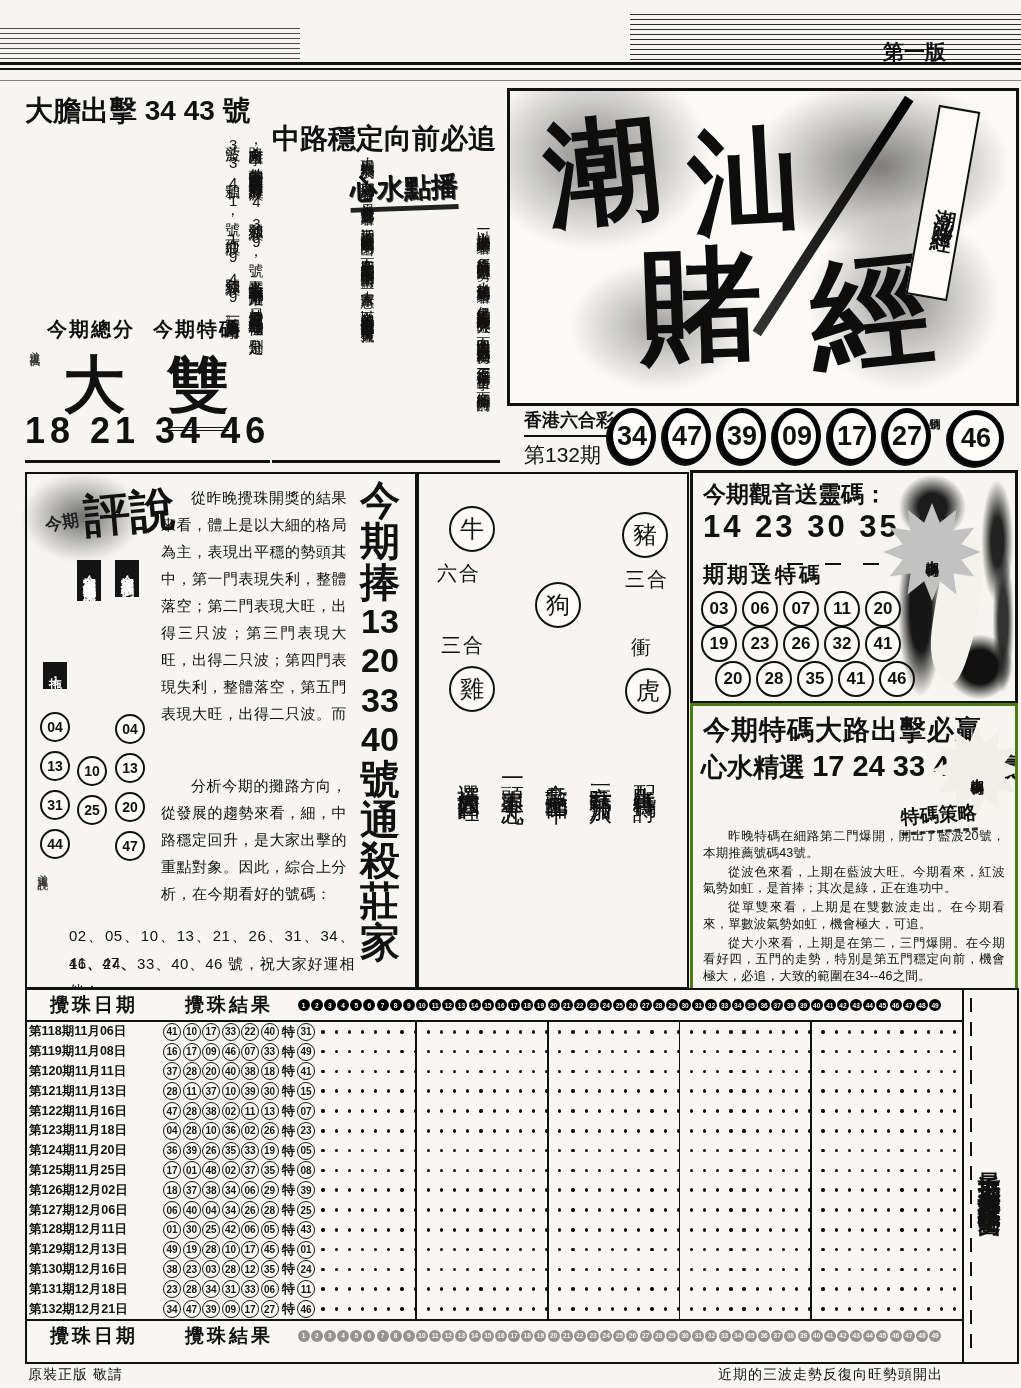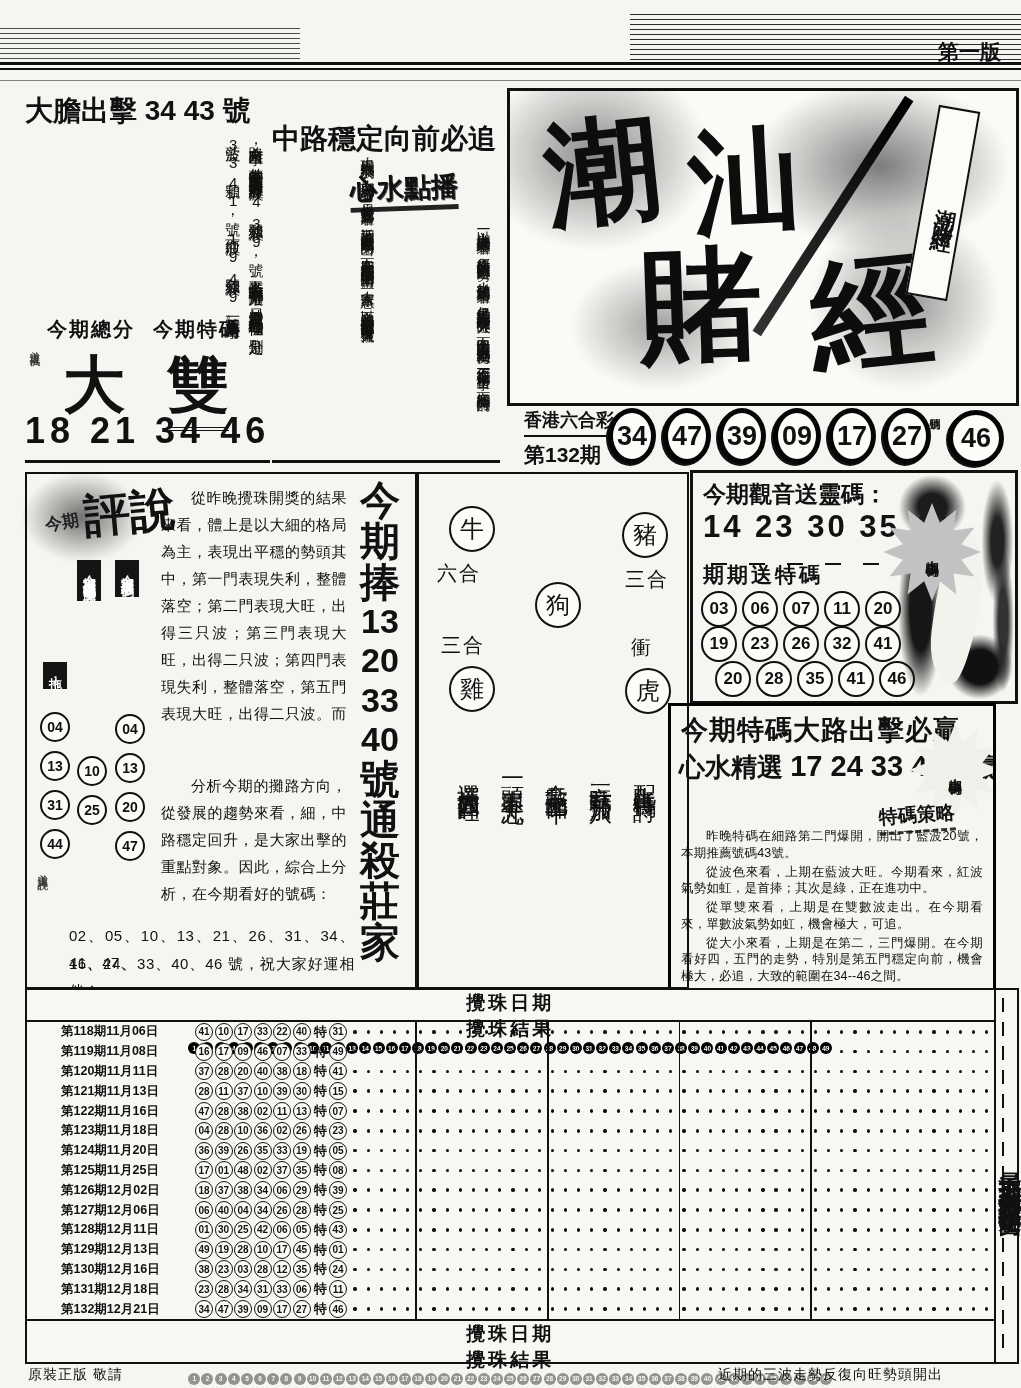--- a/index.html
+++ b/index.html
@@ -34,21 +34,21 @@
   
   #blockC{left:507px;top:88px;width:506px;height:312px;border:3px solid #111;background:#fbfaf7;overflow:hidden;}
   .blob{border-radius:50%;filter:blur(2px);}
   .bigchar{font-weight:900;color:#0d0d0d;line-height:1;}
   #art-strip{border:2px solid #111;background:#fcfbf8;text-align:center;
              font-weight:bold;font-size:21px;letter-spacing:8px;padding-top:10px;}
   #brush{background:linear-gradient(#000,#333);}
 
   
   #banner-lottery{font-size:18px;font-weight:900;border-bottom:2px solid #111;padding-bottom:3px;}
-  #banner-issue{font-size:21px;font-weight:700;padding-top:4px;}
+  #banner-issue{font-size:21px;font-weight:400;padding-top:4px;}
   .ball{width:46px;height:46px;border:5px solid #050505;border-radius:50%;display:inline-flex;
         align-items:center;justify-content:center;font-size:27px;font-weight:900;margin-right:7px;
         background:#fdfcf9;box-shadow:-2px 2px 0 #111;}
   #special-label{font-size:11px;line-height:1.1;letter-spacing:0;}
 
   
   #blockD{left:25px;top:472px;width:388px;height:513px;border:2.5px solid #111;}
   .strip{background:#141414;color:#fff;font-size:13px;font-weight:bold;padding:5px 3px;letter-spacing:2px;}
   .ccircle{width:26px;height:26px;border:2px solid #111;border-radius:50%;display:flex;align-items:center;
            justify-content:center;font-size:14px;font-weight:bold;margin:0 auto 9px auto;background:#fdfcf9;}
@@ -81,30 +81,30 @@
       radial-gradient(closest-side at 30% 15%,#1c1c1c 40%,transparent 95%),
       radial-gradient(closest-side at 85% 30%,#222 35%,transparent 90%),
       radial-gradient(closest-side at 20% 60%,#161616 45%,transparent 95%),
       radial-gradient(closest-side at 70% 85%,#111 50%,transparent 95%),
       radial-gradient(closest-side at 90% 65%,#333 40%,transparent 90%);}
   #robe{background:#f4f2ec;border-radius:45% 55% 40% 60%/60% 40% 65% 35%;transform:rotate(8deg);}
   .star{display:flex;align-items:center;justify-content:center;text-align:center;}
   .star .vt{font-size:13px;font-weight:900;letter-spacing:1px;line-height:1.2;}
 
   
-  #blockG{left:668px;top:703px;width:322px;height:282px;border:3px solid #000000;overflow:hidden;}
+  #blockG{left:690px;top:703px;width:322px;height:282px;border:3px solid #4d7c0f;overflow:hidden;}
   #blockG .t1{font-size:27px;font-weight:900;letter-spacing:1px;white-space:nowrap;}
   #blockG .t2{font-size:26px;font-weight:900;white-space:nowrap;}
   #blockG .t2 .n{font-size:29px;}
   #strategy{font-size:19px;font-weight:900;transform:rotate(-4deg);border-bottom:3px dashed #333;padding-bottom:2px;}
   #blockG .paras p{margin:0 0 2px 0;font-size:12.5px;line-height:1.34;text-align:justify;letter-spacing:.2px;}
 
   
   #tableWrap{left:25px;top:988px;width:990px;height:372px;border:2.5px solid #111;background:#f8f7f3;}
-  .thead{display:flex;align-items:center;height:30px;border-bottom:2px solid #111;flex-direction:column;}
+  .thead{display:flex;align-items:center;height:30px;border-bottom:2px solid #111;}
   .thead .h1{width:134px;text-align:center;font-size:19px;font-weight:900;letter-spacing:3px;}
   .thead .h2{width:136px;text-align:center;font-size:19px;font-weight:900;letter-spacing:3px;}
   .gridhead{display:flex;width:645px;}
   .gridhead .gh{flex:0 0 13.16px;display:flex;justify-content:center;}
   .gh i{font-style:normal;width:12px;height:12px;background:#000;color:#fff;border-radius:50%;
         font-size:6.5px;font-weight:bold;display:flex;align-items:center;justify-content:center;}
   .faded{opacity:.4;}
   .trow{display:flex;align-items:center;height:19.8px;}
   .trow .date{width:134px;font-size:12.5px;font-weight:bold;letter-spacing:0;padding-left:2px;white-space:nowrap;}
   .rcircle{width:16px;height:16px;border:1.4px solid #111;border-radius:50%;display:inline-flex;align-items:center;
@@ -122,21 +122,21 @@
   
   .footer{font-size:14px;letter-spacing:1px;}
 </style>
 </head>
 <body>
 
 <div id="page">
 
   <div class="abs deco-lines" style="left:0;top:28px;width:300px;height:34px;"></div>
   <div class="abs deco-lines" style="left:630px;top:14px;width:391px;height:50px;opacity:.95;"></div>
-  <div id="edition" class="abs" style="left:938px;top:38px;">第一版</div>
+  <div id="edition" class="abs" style="left:883px;top:38px;">第一版</div>
   <div class="abs hrule" style="left:0;top:62px;width:1021px;height:3px;"></div>
   <div class="abs hrule" style="left:0;top:68px;width:1021px;height:2px;"></div>
   <div class="abs hrule" style="left:0;top:80px;width:1021px;height:1px;opacity:.5;"></div>
 
   <div id="blockA" class="abs">
     <div class="title abs" style="left:0;top:4px;">大膽出擊 34 43 號</div>
     <div class="body vt abs" style="right:2px;top:46px;">路方向來出擊，其中的第四門和第五門可大力追捧勝算紅波34號和綠波39號，在平特方向的表現都十分活躍，另外還有四只號碼心水較為極佳，分別是藍波33號和41號，而紅波19號和綠波49號亦要一齊出擊。</div>
     <div class="byline vt abs" style="left:2px;top:255px;">曾道人提供</div>
     <div class="pairlbl abs" style="left:22px;top:228px;">今期總分</div>
     <div class="pairlbl abs" style="left:128px;top:228px;">今期特碼</div>
@@ -434,21 +434,21 @@
                 <i>47</i>
               </span>
               <span class="gh">
                 <i>48</i>
               </span>
               <span class="gh">
                 <i>49</i>
               </span>
             </div>
         </div>
-        <div id="table-body" style="position:relative;padding-left:32px;">
+        <div id="table-body" style="position:relative;">
           <div class="vdiv"></div>
         <div class="trow">
               <div class="date">第118期11月06日</div>
               <span class="rcircle">41</span>
               <span class="rcircle">10</span>
               <span class="rcircle">17</span>
               <span class="rcircle">33</span>
               <span class="rcircle">22</span>
               <span class="rcircle">40</span>
               <span class="te">特</span>

